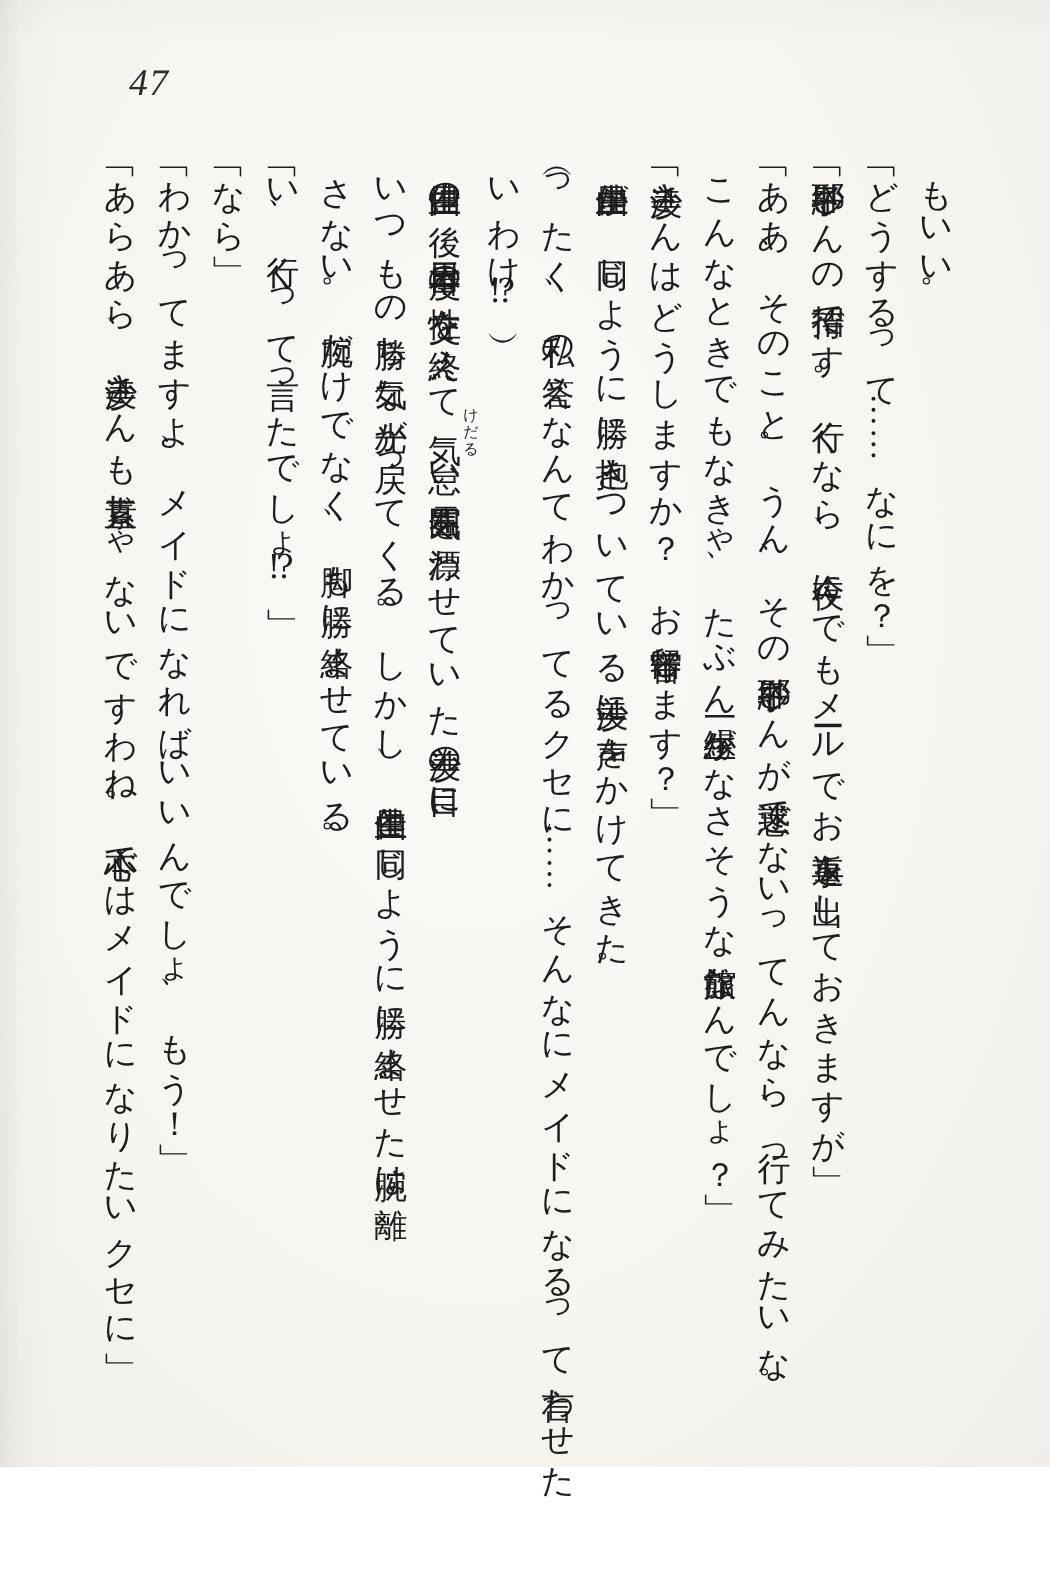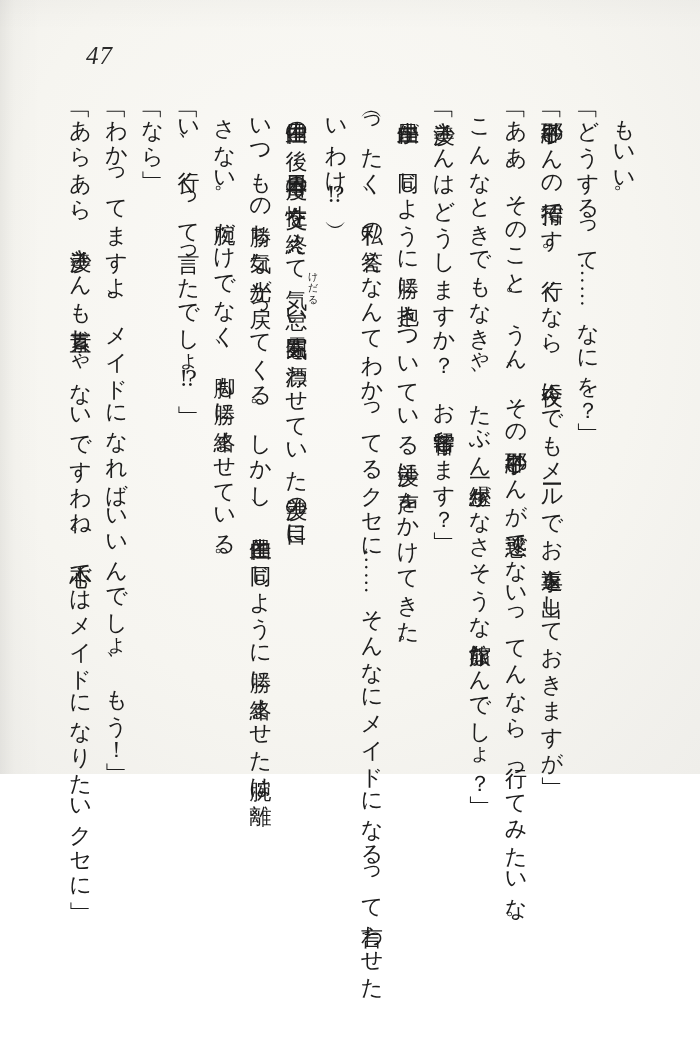--- a/index.html
+++ b/index.html
@@ -8,21 +8,21 @@
   }
   body {
     width: 700px;
     height: 1050px;
     overflow: hidden;
     font-family: "Liberation Serif", "DejaVu Serif", serif;
   }
   .page {
     position: relative;
     width: 700px;
-    height: 774px;
+    height: 978px;
     background:
       linear-gradient(90deg, rgba(0,0,0,0.06) 0px, rgba(0,0,0,0.015) 14px, rgba(0,0,0,0) 40px),
       linear-gradient(180deg, rgba(0,0,0,0.02) 0px, rgba(0,0,0,0) 30px),
       radial-gradient(ellipse at 45% 40%, #fbfaf7 0%, #f6f5f0 60%, #efeeea 100%);
   }
   .page-number {
     position: absolute;
     top: 42px;
     left: 86px;
     font-size: 25px;

